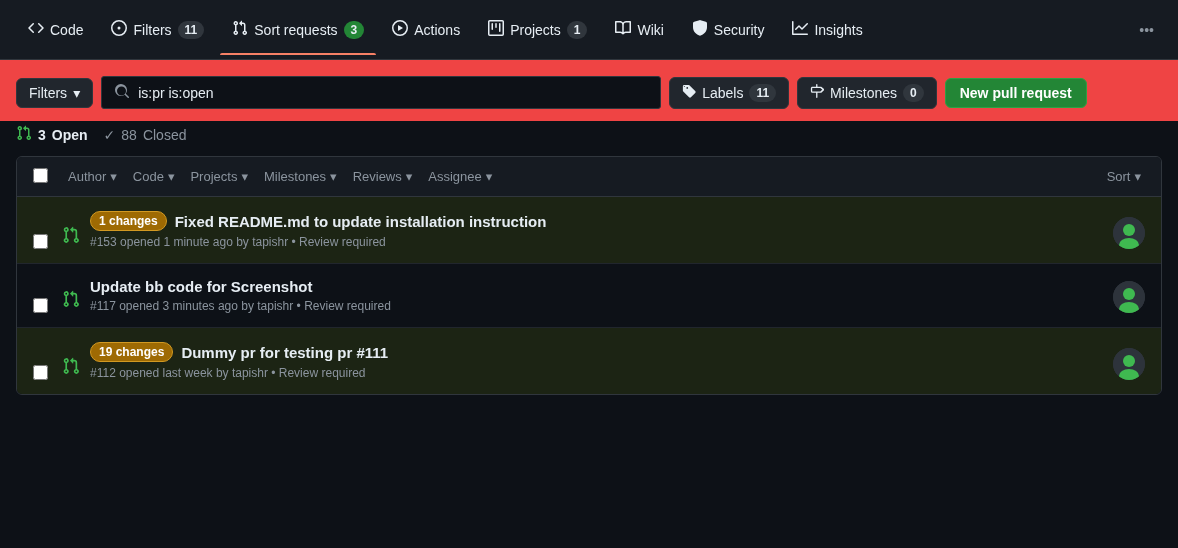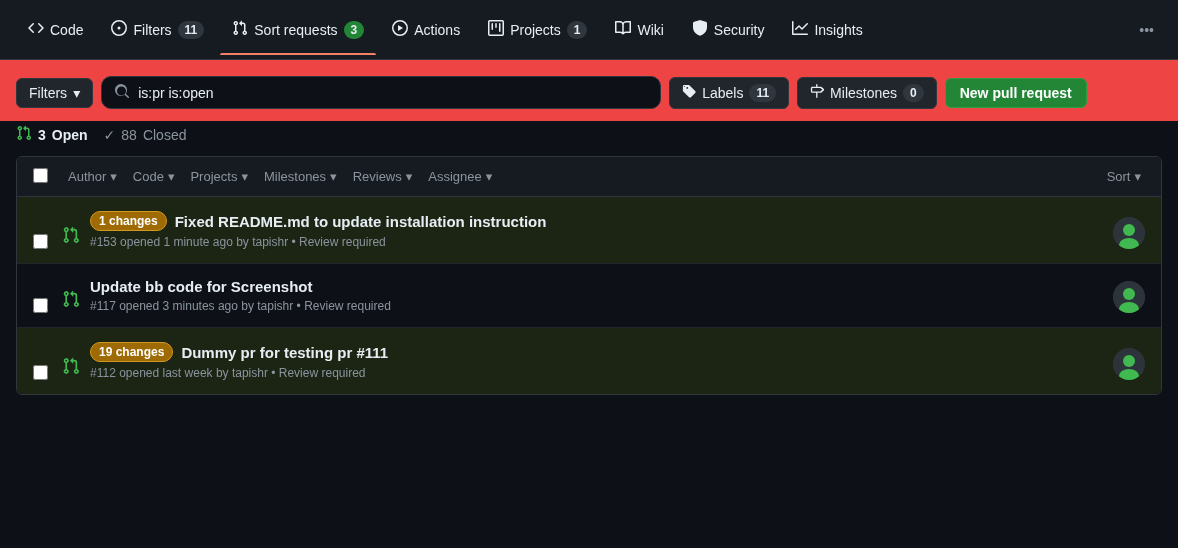--- a/index.html
+++ b/index.html
@@ -89,21 +89,21 @@
       cursor: pointer;
       font-size: 14px;
     }
     .search-box {
       flex: 1;
       display: flex;
       align-items: center;
       gap: 8px;
       background: #0d1117;
       border: 1px solid #30363d;
-      border-radius: 10px;
+      border-radius: 3px;
       padding: 6px 12px;
       max-width: 560px;
     }
     .search-box input {
       background: transparent;
       border: none;
       outline: none;
       color: #e6edf3;
       font-size: 14px;
       width: 100%;

